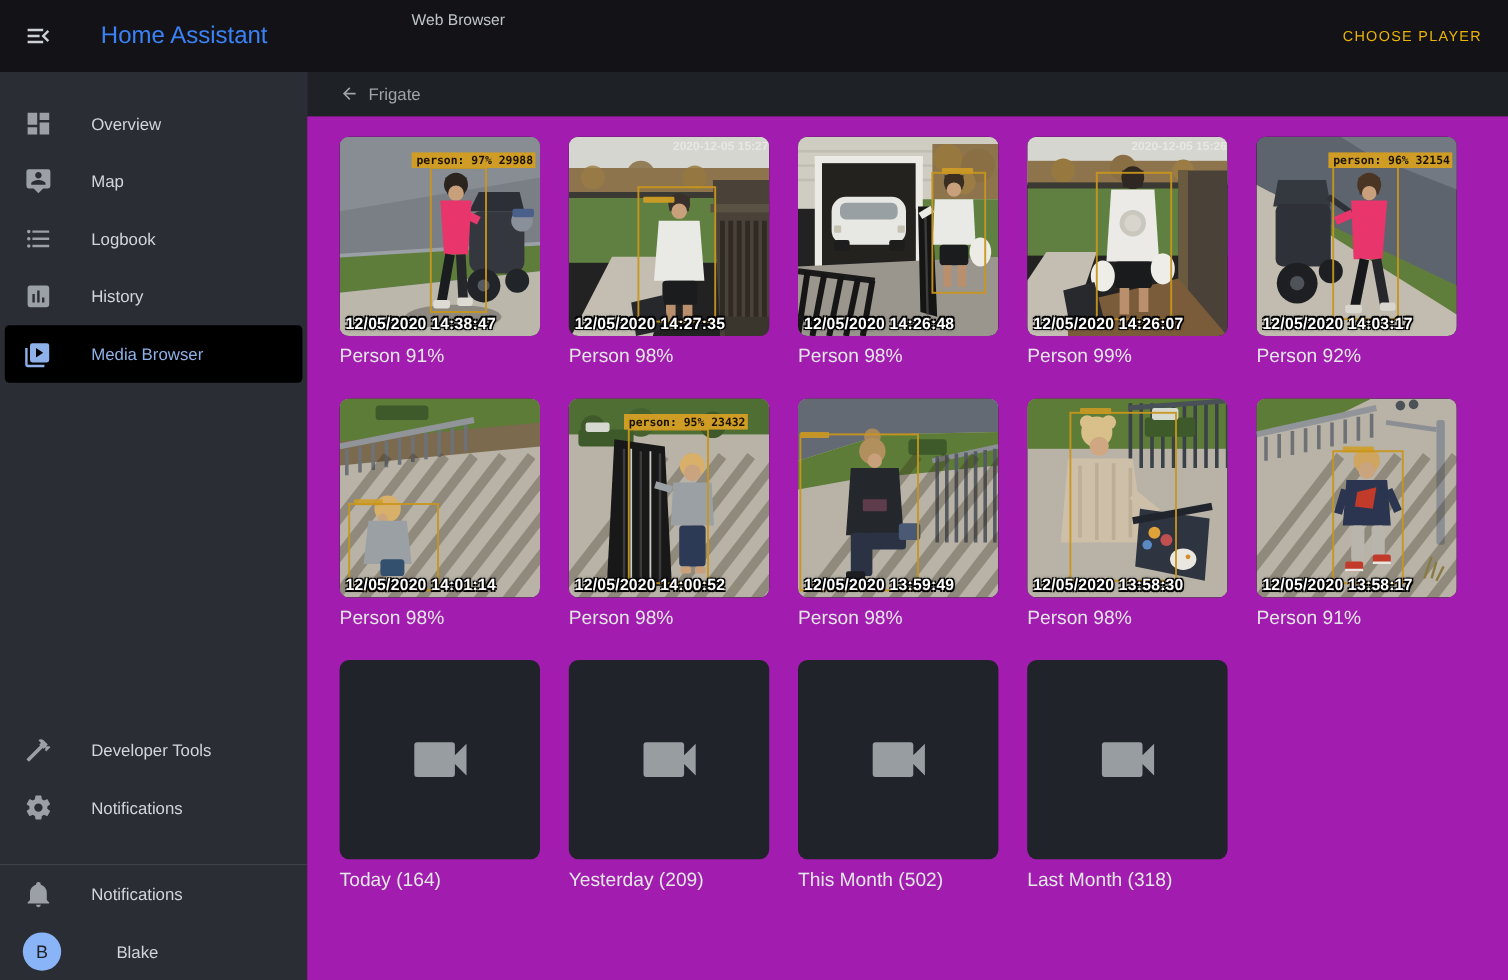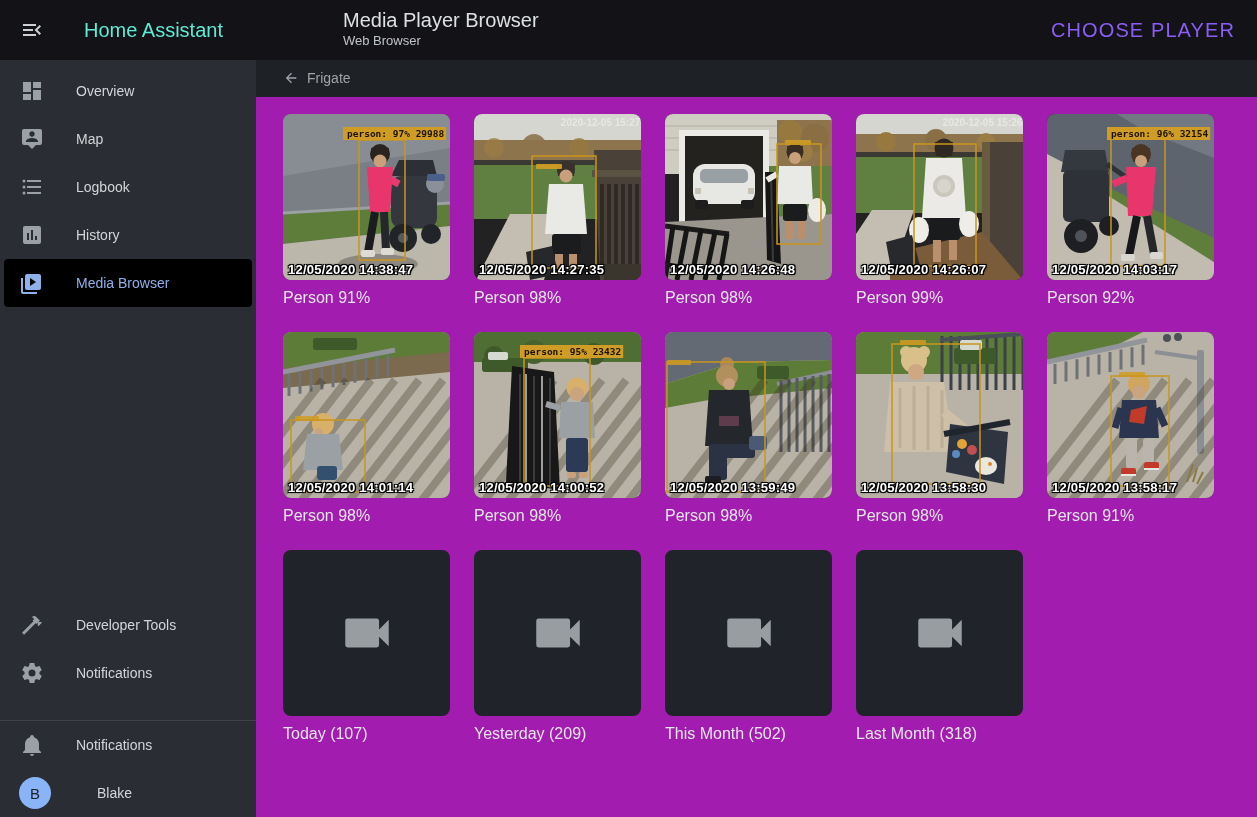--- a/index.html
+++ b/index.html
@@ -3,28 +3,28 @@
 <meta charset="utf-8">
 <style>
   * { box-sizing: border-box; margin: 0; padding: 0; }
   html,body { width:1257px; height:817px; overflow:hidden; }
   body { font-family:"Liberation Sans", sans-serif; background:#15171a; position:relative; color:#e4e6e8; }
 
   
   .appbar { position:absolute; top:0; left:0; width:1257px; height:60px; background:#131317; display:flex; align-items:center; z-index:5; }
   .menu-btn { width:24px; height:24px; margin-left:20px; cursor:pointer; flex:none; }
   .menu-btn svg { width:24px; height:24px; fill:#ccd0d4; }
-  .app-title { margin-left:40px; font-size:20px; font-weight:400; color:#5eead4; }
+  .app-title { margin-left:40px; font-size:20px; font-weight:400; color:#3b82f6; }
   .page-titles { position:absolute; left:343px; top:8px; }
   .page-title { font-size:20px; line-height:24px; color:#dde0e3; font-weight:400; }
   .page-subtitle { font-size:13px; color:#bfc4c9; margin-top:1px; }
-  .choose-player { position:absolute; right:14px; top:50%; transform:translateY(-50%); font-size:20px; font-weight:500; letter-spacing:1.1px; color:#8b5cf6; cursor:pointer; padding:8px; background:none; border:none; font-family:inherit; }
+  .choose-player { position:absolute; right:14px; top:50%; transform:translateY(-50%); font-size:12px; font-weight:500; letter-spacing:1.1px; color:#eab308; cursor:pointer; padding:8px; background:none; border:none; font-family:inherit; }
 
   
-  .sidebar { position:absolute; top:60px; left:0; width:256px; height:757px; background:#2a2d33; display:flex; flex-direction:column; padding-top:7px; }
+  .sidebar { position:absolute; top:60px; left:0; width:256px; height:757px; background:#2a2d33; display:flex; flex-direction:column; padding-top:19px; }
   .nav-item { height:48px; flex:none; display:flex; align-items:center; margin:0 4px; padding-left:16px; border-radius:4px; color:#d2d5d9; font-size:14px; font-weight:500; cursor:pointer; }
   .nav-item svg { width:24px; height:24px; flex:none; fill:#9ba0a6; }
   .nav-label { margin-left:32px; white-space:nowrap; }
   .nav-item.selected { background:#000000; color:#8fb1e9; }
   .nav-item.selected svg { fill:#8fb1e9; }
   .side-spacer { flex:1; }
   .side-divider { height:1px; background:#3e4147; margin-top:23px; flex:none; }
   .user-item { padding-left:15px; }
   .avatar { width:32px; height:32px; border-radius:50%; background:#8ab4f8; color:#202124; display:flex; align-items:center; justify-content:center; font-size:15px; font-weight:400; flex:none; }
   .user-item .nav-label { margin-left:46px; }
@@ -51,21 +51,20 @@
 <body>
 
 <div class="appbar">
   <div class="menu-btn">
     <svg viewBox="0 0 24 24">
         <path d="M21,15.61L19.59,17L14.58,12L19.59,7L21,8.39L17.44,12L21,15.61M3,6H16V8H3V6M3,13V11H13V13H3M3,18V16H16V18H3Z"></path>
       </svg>
   </div>
   <div class="app-title">Home Assistant</div>
   <div class="page-titles">
-    <div class="page-title">Media Player Browser</div>
     <div class="page-subtitle">Web Browser</div>
   </div>
   <button class="choose-player">CHOOSE PLAYER</button>
 </div>
 
 <div class="sidebar">
   <div class="nav-item">
     <svg viewBox="0 0 24 24">
         <path d="M13,3V9H21V3M13,21H21V11H13M3,21H11V15H3M3,13H11V3H3V13Z"></path>
       </svg>
@@ -537,21 +536,21 @@
       <div class="ts">12/05/2020 13:58:17</div>
     </div>
     <div class="clip-label">Person 91%</div>
   </div>
       <div class="clip-card">
     <div class="thumb folder">
       <svg viewBox="0 0 24 24">
             <path d="M17,10.5V7A1,1 0 0,0 16,6H4A1,1 0 0,0 3,7V17A1,1 0 0,0 4,18H16A1,1 0 0,0 17,17V13.5L21,17.5V6.5L17,10.5Z"></path>
           </svg>
     </div>
-    <div class="clip-label">Today (107)</div>
+    <div class="clip-label">Today (164)</div>
   </div>
       <div class="clip-card">
     <div class="thumb folder">
       <svg viewBox="0 0 24 24">
             <path d="M17,10.5V7A1,1 0 0,0 16,6H4A1,1 0 0,0 3,7V17A1,1 0 0,0 4,18H16A1,1 0 0,0 17,17V13.5L21,17.5V6.5L17,10.5Z"></path>
           </svg>
     </div>
     <div class="clip-label">Yesterday (209)</div>
   </div>
       <div class="clip-card">

